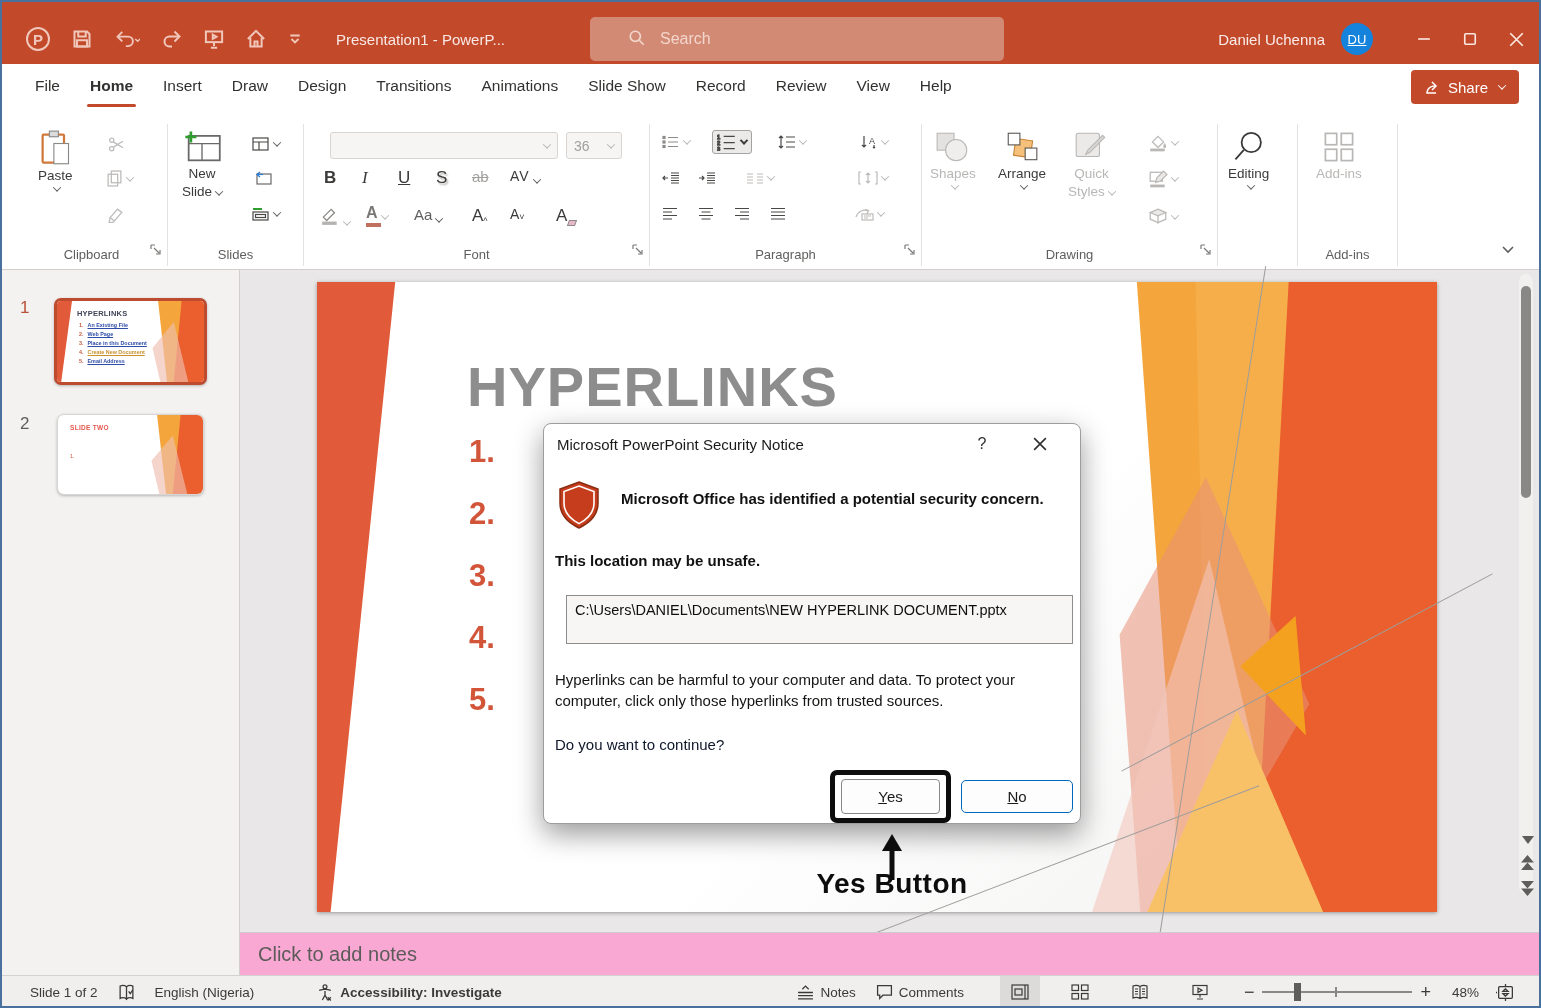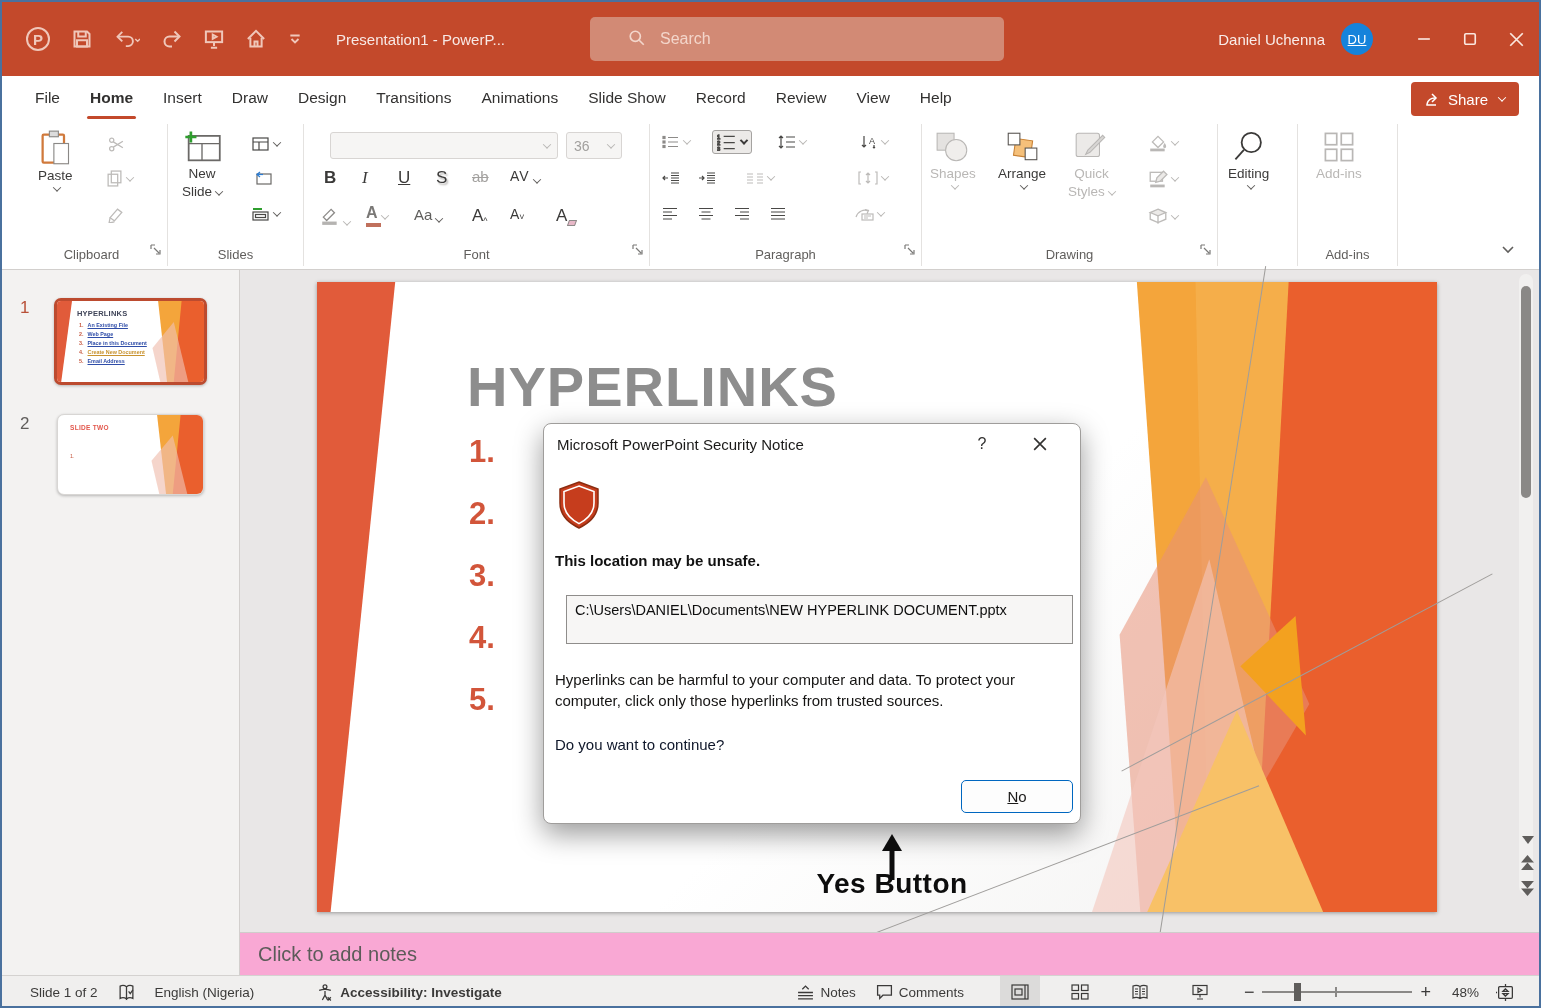--- a/index.html
+++ b/index.html
@@ -21,21 +21,21 @@
   .searchbox input{border:none;outline:none;background:transparent;font-size:16px;color:#fff;
                    margin-left:30px;width:300px;}
   .searchbox input::placeholder{color:#f3d6cb;}
   .tb-right{position:absolute;right:0;top:0;height:74px;display:flex;align-items:center;}
   .user-name{font-size:15px;color:rgba(255,255,255,.9);margin-right:16px;}
   .avatar{width:32px;height:32px;border-radius:50%;background:#1583db;color:#fff;font-size:13px;
           display:flex;align-items:center;justify-content:center;margin-right:28px;text-decoration:underline;}
   .win-btn{width:46px;height:74px;display:flex;align-items:center;justify-content:center;cursor:pointer;}
   .win-btn svg{stroke:#fbe7df;stroke-width:1.4;fill:none;}
   
-  .menubar{position:absolute;left:0;top:74px;width:100%;height:46px;background:#fff;display:flex;align-items:center;}
+  .menubar{position:absolute;left:0;top:62px;width:100%;height:46px;background:#fff;display:flex;align-items:center;}
   .tab{font-size:15.5px;color:#323130;padding:0 15px;height:46px;line-height:44px;cursor:pointer;position:relative;}
   .tab.active{font-weight:700;}
   .tab.active::after{content:"";position:absolute;left:12px;right:12px;bottom:3px;height:3px;background:#c3492b;border-radius:2px;}
   .share-btn{position:absolute;right:20px;top:6px;height:34px;background:#c3492b;color:#fff;border:none;
              border-radius:4px;font-size:15px;display:flex;align-items:center;gap:7px;padding:16px 14px;cursor:pointer;}
   .share-btn svg{stroke:#fff;fill:none;stroke-width:1.5;}
   .share-btn .chev{border-color:#fff;}
   
   .ribbon{position:absolute;left:0;top:120px;width:100%;height:148px;background:#fff;border-bottom:1px solid #d2cfcd;}
   .grp{position:absolute;top:2px;height:142px;border-right:1px solid #e4e2e0;}
@@ -657,24 +657,28 @@
       <svg width="14" height="14" viewBox="0 0 12 12">
           <path d="M1 1l10 10M11 1 1 11"></path>
         </svg>
     </span>
     <span class="shield">
       <svg width="46" height="50" viewBox="0 0 46 50">
         <path d="M23 2 42 9v14c0 12-8.5 20-19 25C12.5 43 4 35 4 23V9z" fill="#c63d1d" stroke="#8a2c10" stroke-width="1.5"></path>
         <path d="M23 6 38 11.5V23c0 9.5-6.8 16.3-15 20.6C14.8 39.3 8 32.5 8 23V11.5z" fill="none" stroke="#ffffff" stroke-width="1.6"></path>
       </svg>
     </span>
+    <div class="dlg-head">Microsoft Office has identified a potential security concern.</div>
     <div class="dlg-warn">This location may be unsafe.</div>
     <div class="pathbox">C:\Users\DANIEL\Documents\NEW HYPERLINK DOCUMENT.pptx</div>
     <div class="dlg-body">Hyperlinks can be harmful to your computer and data. To protect your computer, click only those hyperlinks from trusted sources.</div>
     <div class="dlg-q">Do you want to continue?</div>
+    <div class="yes-outline">
+      <button class="btn-yes"><span class="key">Y</span><span>es</span></button>
+    </div>
     <button class="btn-no"><span class="key">N</span><span>o</span></button>
   </div>
 
   <div class="anno-arrow">
     <svg width="24" height="48" viewBox="0 0 24 48">
         <path d="M12 46V12" stroke="#0d0d0d" stroke-width="5"></path>
         <path d="M12 0 2 17h20z" fill="#0d0d0d"></path>
       </svg>
   </div>
   <div class="anno-label">Yes Button</div>

